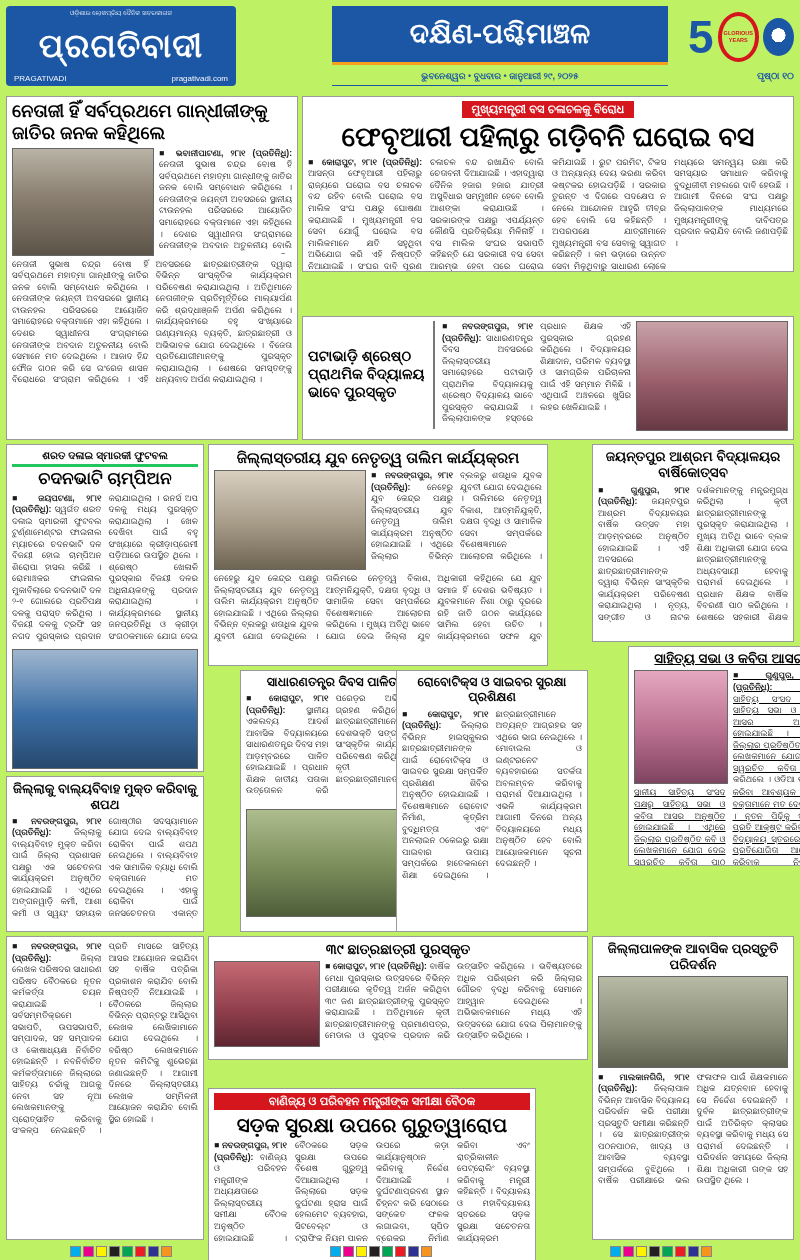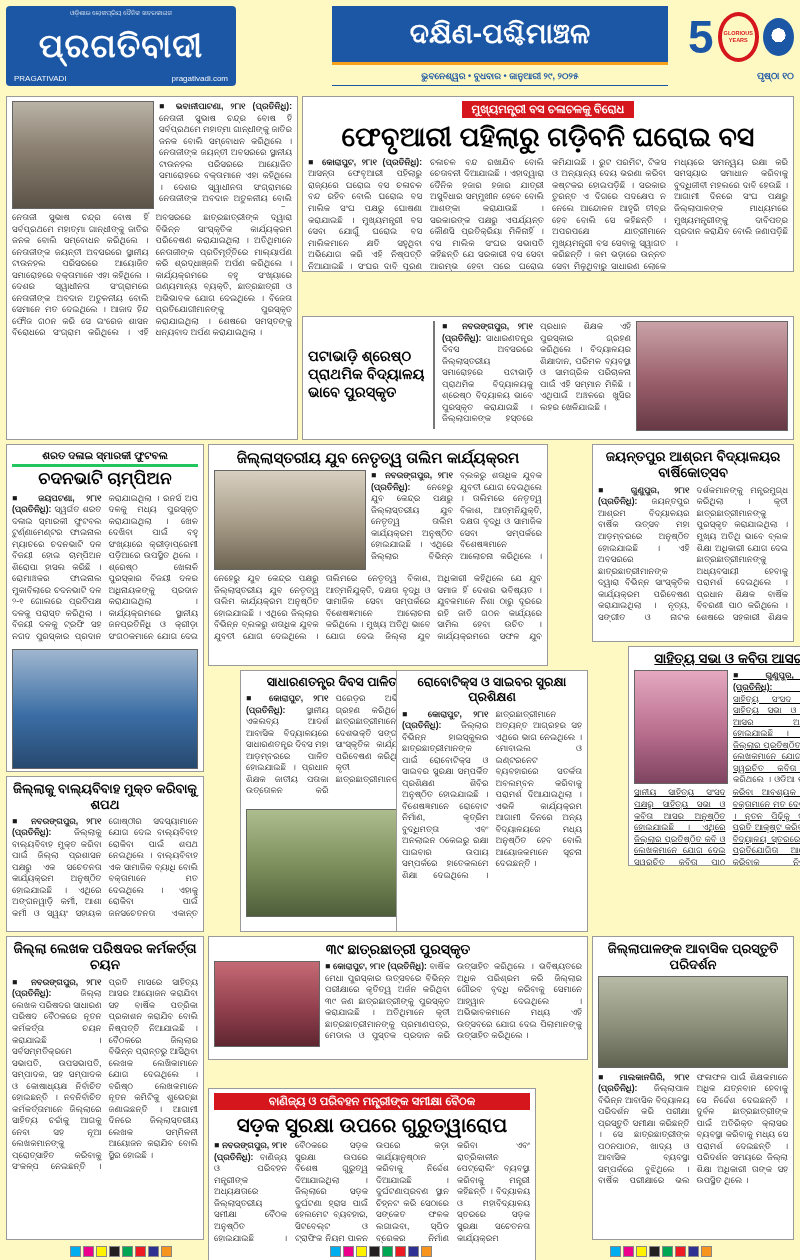--- a/index.html
+++ b/index.html
@@ -1,16 +1,16 @@
 <!DOCTYPE html>
 <html><head>
 <meta charset="utf-8">
 <style>
   html,body{margin:0;padding:0;background:#e8e8e4;}
-  .page{position:relative;width:800px;height:1260px;background:#fef9c3;
+  .page{position:relative;width:800px;height:1260px;background:#bef264;
         font-family:"Liberation Sans", sans-serif;overflow:hidden;margin:0 auto;}
   .abs{position:absolute;box-sizing:border-box;}
   
   .mast-logo{left:6px;top:6px;width:230px;height:80px;background:#1c57a5;border-radius:4px;
              color:#fff;padding:3px 8px;display:flex;flex-direction:column;justify-content:space-between;}
   .mast-tag{font-size:6.5px;text-align:center;opacity:.9;}
   .mast-name{font-size:33px;font-weight:bold;text-align:center;line-height:1;letter-spacing:1px;}
   .mast-sub{display:flex;justify-content:space-between;font-size:8px;opacity:.95;}
   .mast-section{left:332px;top:6px;width:336px;height:56px;background:#1c57a5;color:#fff;
                 display:flex;align-items:center;justify-content:center;font-size:28px;font-weight:bold;}
@@ -70,20 +70,21 @@
   <div class="abs mast-accent"></div>
   <div class="abs mast-date">ଭୁବନେଶ୍ୱର • ବୁଧବାର • ଜାନୁଆରୀ ୨୯, ୨୦୨୫</div>
   <div class="abs page-label">ପୃଷ୍ଠା ୧୦</div>
   <div class="abs anniv">
     <span class="anniv-5">5</span>
     <span class="anniv-0">GLORIOUS YEARS</span>
     <span class="anniv-emblem"></span>
   </div>
 
   <div class="abs art" style="left:6px;top:96px;width:292px;height:344px;">
+    <h2 class="hl hl-left" style="font-size:18px;">ନେତାଜୀ ହିଁ ସର୍ବପ୍ରଥମେ ଗାନ୍ଧୀଜୀଙ୍କୁ ଜାତିର ଜନକ କହିଥିଲେ</h2>
     <div class="row">
       <div class="photo ph-crowd" style="width:140px;height:106px;"></div>
       <p class="body" style="flex:1;height:106px;"><span class="dl">■ ଭବାନୀପାଟଣା, ୨୮ା୧ (ପ୍ରତିନିଧି):</span> <span>ନେତାଜୀ ସୁଭାଷ ଚନ୍ଦ୍ର ବୋଷ ହିଁ ସର୍ବପ୍ରଥମେ ମହାତ୍ମା ଗାନ୍ଧୀଙ୍କୁ ଜାତିର ଜନକ ବୋଲି ସମ୍ବୋଧନ କରିଥିଲେ । ନେତାଜୀଙ୍କ ଜୟନ୍ତୀ ଅବସରରେ ସ୍ଥାନୀୟ ଟାଉନହଲ ପରିସରରେ ଆୟୋଜିତ ସମାରୋହରେ ବକ୍ତାମାନେ ଏହା କହିଥିଲେ । ଦେଶର ସ୍ୱାଧୀନତା ସଂଗ୍ରାମରେ ନେତାଜୀଙ୍କ ଅବଦାନ ଅତୁଳନୀୟ ବୋଲି ସେମାନେ ମତ ଦେଇଥିଲେ । ଆଜାଦ ହିନ୍ଦ ଫୌଜ ଗଠନ କରି ସେ ଇଂରେଜ ଶାସନ ବିରୋଧରେ ସଂଗ୍ରାମ କରିଥିଲେ । ଏହି ଅବସରରେ ଛାତ୍ରଛାତ୍ରୀଙ୍କ ଦ୍ୱାରା ବିଭିନ୍ନ ସାଂସ୍କୃତିକ କାର୍ଯ୍ୟକ୍ରମ ପରିବେଷଣ କରାଯାଇଥିଲା । ଅତିଥିମାନେ ନେତାଜୀଙ୍କ ପ୍ରତିମୂର୍ତ୍ତିରେ ମାଲ୍ୟାର୍ପଣ କରି ଶ୍ରଦ୍ଧାଞ୍ଜଳି ଅର୍ପଣ କରିଥିଲେ । କାର୍ଯ୍ୟକ୍ରମରେ ବହୁ ସଂଖ୍ୟାରେ ଗଣ୍ୟମାନ୍ୟ ବ୍ୟକ୍ତି, ଛାତ୍ରଛାତ୍ରୀ ଓ ଅଭିଭାବକ ଯୋଗ ଦେଇଥିଲେ । ବିଜେତା ପ୍ରତିଯୋଗୀମାନଙ୍କୁ ପୁରସ୍କୃତ କରାଯାଇଥିଲା । ଶେଷରେ ସମସ୍ତଙ୍କୁ ଧନ୍ୟବାଦ ଅର୍ପଣ କରାଯାଇଥିଲା ।</span></p>
     </div>
     <p class="body c2" style="height:180px;"><span>ନେତାଜୀ ସୁଭାଷ ଚନ୍ଦ୍ର ବୋଷ ହିଁ ସର୍ବପ୍ରଥମେ ମହାତ୍ମା ଗାନ୍ଧୀଙ୍କୁ ଜାତିର ଜନକ ବୋଲି ସମ୍ବୋଧନ କରିଥିଲେ । ନେତାଜୀଙ୍କ ଜୟନ୍ତୀ ଅବସରରେ ସ୍ଥାନୀୟ ଟାଉନହଲ ପରିସରରେ ଆୟୋଜିତ ସମାରୋହରେ ବକ୍ତାମାନେ ଏହା କହିଥିଲେ । ଦେଶର ସ୍ୱାଧୀନତା ସଂଗ୍ରାମରେ ନେତାଜୀଙ୍କ ଅବଦାନ ଅତୁଳନୀୟ ବୋଲି ସେମାନେ ମତ ଦେଇଥିଲେ । ଆଜାଦ ହିନ୍ଦ ଫୌଜ ଗଠନ କରି ସେ ଇଂରେଜ ଶାସନ ବିରୋଧରେ ସଂଗ୍ରାମ କରିଥିଲେ । ଏହି ଅବସରରେ ଛାତ୍ରଛାତ୍ରୀଙ୍କ ଦ୍ୱାରା ବିଭିନ୍ନ ସାଂସ୍କୃତିକ କାର୍ଯ୍ୟକ୍ରମ ପରିବେଷଣ କରାଯାଇଥିଲା । ଅତିଥିମାନେ ନେତାଜୀଙ୍କ ପ୍ରତିମୂର୍ତ୍ତିରେ ମାଲ୍ୟାର୍ପଣ କରି ଶ୍ରଦ୍ଧାଞ୍ଜଳି ଅର୍ପଣ କରିଥିଲେ । କାର୍ଯ୍ୟକ୍ରମରେ ବହୁ ସଂଖ୍ୟାରେ ଗଣ୍ୟମାନ୍ୟ ବ୍ୟକ୍ତି, ଛାତ୍ରଛାତ୍ରୀ ଓ ଅଭିଭାବକ ଯୋଗ ଦେଇଥିଲେ । ବିଜେତା ପ୍ରତିଯୋଗୀମାନଙ୍କୁ ପୁରସ୍କୃତ କରାଯାଇଥିଲା । ଶେଷରେ ସମସ୍ତଙ୍କୁ ଧନ୍ୟବାଦ ଅର୍ପଣ କରାଯାଇଥିଲା ।</span></p>
   </div>
 
   <div class="abs art" style="left:302px;top:96px;width:492px;height:176px;">
     <div class="banner">ମୁଖ୍ୟମନ୍ତ୍ରୀ ବସ ଚଳାଚଳକୁ ବିରୋଧ</div>
     <h1 class="hl" style="font-size:27px;">ଫେବୃଆରୀ ପହିଲାରୁ ଗଡ଼ିବନି ଘରୋଇ ବସ</h1>
@@ -106,21 +107,20 @@
     <p class="body c2" style="height:152px;"><span class="dl">■ ଜୟପଟଣା, ୨୮ା୧ (ପ୍ରତିନିଧି):</span> <span>ସ୍ୱର୍ଗତ ଶରତ ଦଳାଇ ସ୍ମାରକୀ ଫୁଟବଲ ଟୁର୍ଣ୍ଣାମେଣ୍ଟର ଫାଇନାଲ ମ୍ୟାଚରେ ଚଦନଭାଟି ଦଳ ବିଜୟୀ ହୋଇ ଚାମ୍ପିଅନ ଶିରୋପା ହାସଲ କରିଛି । ରୋମାଞ୍ଚକର ଫାଇନାଲ ମୁକାବିଲାରେ ଚଦନଭାଟି ଦଳ ୨-୧ ଗୋଲରେ ପ୍ରତିପକ୍ଷ ଦଳକୁ ପରାସ୍ତ କରିଥିଲା । ବିଜୟୀ ଦଳକୁ ଟ୍ରଫି ସହ ନଗଦ ପୁରସ୍କାର ପ୍ରଦାନ କରାଯାଇଥିଲା । ରନର୍ସ ଅପ ଦଳକୁ ମଧ୍ୟ ପୁରସ୍କୃତ କରାଯାଇଥିଲା । ଖେଳ ଦେଖିବା ପାଇଁ ବହୁ ସଂଖ୍ୟାରେ କ୍ରୀଡ଼ାପ୍ରେମୀ ପଡ଼ିଆରେ ଉପସ୍ଥିତ ଥିଲେ । ଶ୍ରେଷ୍ଠ ଖେଳାଳି ପୁରସ୍କାର ବିଜୟୀ ଦଳର ଅଧିନାୟକଙ୍କୁ ପ୍ରଦାନ କରାଯାଇଥିଲା । କାର୍ଯ୍ୟକ୍ରମରେ ସ୍ଥାନୀୟ ଜନପ୍ରତିନିଧି ଓ କ୍ରୀଡ଼ା ସଂଗଠକମାନେ ଯୋଗ ଦେଇ ବିଜେତାମାନଙ୍କୁ ଅଭିନନ୍ଦନ ଜଣାଇଥିଲେ ।</span></p>
     <div class="photo ph-field" style="width:184px;height:118px;margin-top:4px;"></div>
   </div>
 
   <div class="abs art" style="left:6px;top:776px;width:198px;height:156px;">
     <h3 class="hl" style="font-size:13px;">ଜିଲ୍ଲାକୁ ବାଲ୍ୟବିବାହ ମୁକ୍ତ କରିବାକୁ ଶପଥ</h3>
     <p class="body c2" style="height:108px;"><span class="dl">■ ନବରଙ୍ଗପୁର, ୨୮ା୧ (ପ୍ରତିନିଧି):</span> <span>ଜିଲ୍ଲାକୁ ବାଲ୍ୟବିବାହ ମୁକ୍ତ କରିବା ପାଇଁ ଜିଲ୍ଲା ପ୍ରଶାସନ ପକ୍ଷରୁ ଏକ ସଚେତନତା କାର୍ଯ୍ୟକ୍ରମ ଅନୁଷ୍ଠିତ ହୋଇଯାଇଛି । ଏଥିରେ ଅଙ୍ଗନୱାଡ଼ି କର୍ମୀ, ଆଶା କର୍ମୀ ଓ ସ୍ୱୟଂ ସହାୟକ ଗୋଷ୍ଠୀର ସଦସ୍ୟାମାନେ ଯୋଗ ଦେଇ ବାଲ୍ୟବିବାହ ରୋକିବା ପାଇଁ ଶପଥ ନେଇଥିଲେ । ବାଲ୍ୟବିବାହ ଏକ ସାମାଜିକ ବ୍ୟାଧି ବୋଲି ବକ୍ତାମାନେ ମତ ଦେଇଥିଲେ । ଏହାକୁ ରୋକିବା ପାଇଁ ଜନସଚେତନତା ଏକାନ୍ତ ଆବଶ୍ୟକ । କେଉଁଠି ବାଲ୍ୟବିବାହ ହେଉଥିବା ଜଣାପଡ଼ିଲେ ତୁରନ୍ତ ଚାଇଲ୍ଡ ଲାଇନ ନମ୍ବରରେ ଖବର ଦେବାକୁ ପରାମର୍ଶ ଦିଆଯାଇଥିଲା ।</span></p>
   </div>
 
   <div class="abs art" style="left:6px;top:936px;width:198px;height:304px;">
-    <h3 class="hl" style="font-size:13.5px;">ଜିଲ୍ଲା ଲେଖକ ପରିଷଦର କର୍ମକର୍ତ୍ତା ଚୟନ</h3>
     <p class="body c2" style="height:250px;"><span class="dl">■ ନବରଙ୍ଗପୁର, ୨୮ା୧ (ପ୍ରତିନିଧି):</span> <span>ଜିଲ୍ଲା ଲେଖକ ପରିଷଦର ସାଧାରଣ ପରିଷଦ ବୈଠକରେ ନୂତନ କର୍ମକର୍ତ୍ତା ଚୟନ କରାଯାଇଛି । ସର୍ବସମ୍ମତିକ୍ରମେ ସଭାପତି, ଉପସଭାପତି, ସମ୍ପାଦକ, ସହ ସମ୍ପାଦକ ଓ କୋଷାଧ୍ୟକ୍ଷ ନିର୍ବାଚିତ ହୋଇଛନ୍ତି । ନବନିର୍ବାଚିତ କର୍ମକର୍ତ୍ତାମାନେ ଜିଲ୍ଲାରେ ସାହିତ୍ୟ ଚର୍ଚ୍ଚାକୁ ଆଗକୁ ନେବା ସହ ନୂଆ ଲେଖକମାନଙ୍କୁ ପ୍ରୋତ୍ସାହିତ କରିବାକୁ ସଂକଳ୍ପ ନେଇଛନ୍ତି । ପ୍ରତି ମାସରେ ସାହିତ୍ୟ ଆସର ଆୟୋଜନ କରାଯିବା ସହ ବାର୍ଷିକ ପତ୍ରିକା ପ୍ରକାଶନ କରାଯିବ ବୋଲି ନିଷ୍ପତ୍ତି ନିଆଯାଇଛି । ବୈଠକରେ ଜିଲ୍ଲାର ବିଭିନ୍ନ ପ୍ରାନ୍ତରୁ ଆସିଥିବା ଲେଖକ ଲେଖିକାମାନେ ଯୋଗ ଦେଇଥିଲେ । ବରିଷ୍ଠ ଲେଖକମାନେ ନୂତନ କମିଟିକୁ ଶୁଭେଚ୍ଛା ଜଣାଇଛନ୍ତି । ଆଗାମୀ ଦିନରେ ଜିଲ୍ଲାସ୍ତରୀୟ ଲେଖକ ସମ୍ମିଳନୀ ଆୟୋଜନ କରାଯିବ ବୋଲି ସ୍ଥିର ହୋଇଛି ।</span></p>
   </div>
 
   <div class="abs art" style="left:208px;top:444px;width:340px;height:222px;">
     <h2 class="hl" style="font-size:15px;">ଜିଲ୍ଲାସ୍ତରୀୟ ଯୁବ ନେତୃତ୍ୱ ତାଲିମ କାର୍ଯ୍ୟକ୍ରମ</h2>
     <div class="row">
       <div class="photo ph-hall" style="width:150px;height:98px;"></div>
       <p class="body c2" style="flex:1;height:98px;"><span class="dl">■ ନବରଙ୍ଗପୁର, ୨୮ା୧ (ପ୍ରତିନିଧି):</span> <span>ନେହେରୁ ଯୁବ କେନ୍ଦ୍ର ପକ୍ଷରୁ ଜିଲ୍ଲାସ୍ତରୀୟ ଯୁବ ନେତୃତ୍ୱ ତାଲିମ କାର୍ଯ୍ୟକ୍ରମ ଅନୁଷ୍ଠିତ ହୋଇଯାଇଛି । ଏଥିରେ ଜିଲ୍ଲାର ବିଭିନ୍ନ ବ୍ଲକରୁ ଶତାଧିକ ଯୁବକ ଯୁବତୀ ଯୋଗ ଦେଇଥିଲେ । ତାଲିମରେ ନେତୃତ୍ୱ ବିକାଶ, ଆତ୍ମନିଯୁକ୍ତି, ଦକ୍ଷତା ବୃଦ୍ଧି ଓ ସାମାଜିକ ସେବା ସମ୍ପର୍କରେ ବିଶେଷଜ୍ଞମାନେ ଆଲୋଚନା କରିଥିଲେ । ମୁଖ୍ୟ ଅତିଥି ଭାବେ ଯୋଗ ଦେଇ ଜିଲ୍ଲା ଯୁବ ଅଧିକାରୀ କହିଥିଲେ ଯେ ଯୁବ ସମାଜ ହିଁ ଦେଶର ଭବିଷ୍ୟତ । ଯୁବକମାନେ ନିଶା ଠାରୁ ଦୂରରେ ରହି ଜାତି ଗଠନ କାର୍ଯ୍ୟରେ ସାମିଲ ହେବା ଉଚିତ । କାର୍ଯ୍ୟକ୍ରମରେ ସଫଳ ଯୁବ ଉଦ୍ୟୋଗୀମାନଙ୍କୁ ସମ୍ବର୍ଦ୍ଧିତ କରାଯାଇଥିଲା । ଶେଷରେ ପ୍ରଶିକ୍ଷାର୍ଥୀମାନଙ୍କୁ ପ୍ରମାଣପତ୍ର ପ୍ରଦାନ କରାଯାଇଥିଲା ।</span></p>
     </div>
     <p class="body c3" style="height:80px;"><span>ନେହେରୁ ଯୁବ କେନ୍ଦ୍ର ପକ୍ଷରୁ ଜିଲ୍ଲାସ୍ତରୀୟ ଯୁବ ନେତୃତ୍ୱ ତାଲିମ କାର୍ଯ୍ୟକ୍ରମ ଅନୁଷ୍ଠିତ ହୋଇଯାଇଛି । ଏଥିରେ ଜିଲ୍ଲାର ବିଭିନ୍ନ ବ୍ଲକରୁ ଶତାଧିକ ଯୁବକ ଯୁବତୀ ଯୋଗ ଦେଇଥିଲେ । ତାଲିମରେ ନେତୃତ୍ୱ ବିକାଶ, ଆତ୍ମନିଯୁକ୍ତି, ଦକ୍ଷତା ବୃଦ୍ଧି ଓ ସାମାଜିକ ସେବା ସମ୍ପର୍କରେ ବିଶେଷଜ୍ଞମାନେ ଆଲୋଚନା କରିଥିଲେ । ମୁଖ୍ୟ ଅତିଥି ଭାବେ ଯୋଗ ଦେଇ ଜିଲ୍ଲା ଯୁବ ଅଧିକାରୀ କହିଥିଲେ ଯେ ଯୁବ ସମାଜ ହିଁ ଦେଶର ଭବିଷ୍ୟତ । ଯୁବକମାନେ ନିଶା ଠାରୁ ଦୂରରେ ରହି ଜାତି ଗଠନ କାର୍ଯ୍ୟରେ ସାମିଲ ହେବା ଉଚିତ । କାର୍ଯ୍ୟକ୍ରମରେ ସଫଳ ଯୁବ ଉଦ୍ୟୋଗୀମାନଙ୍କୁ ସମ୍ବର୍ଦ୍ଧିତ କରାଯାଇଥିଲା । ଶେଷରେ ପ୍ରଶିକ୍ଷାର୍ଥୀମାନଙ୍କୁ ପ୍ରମାଣପତ୍ର ପ୍ରଦାନ କରାଯାଇଥିଲା ।</span></p>

